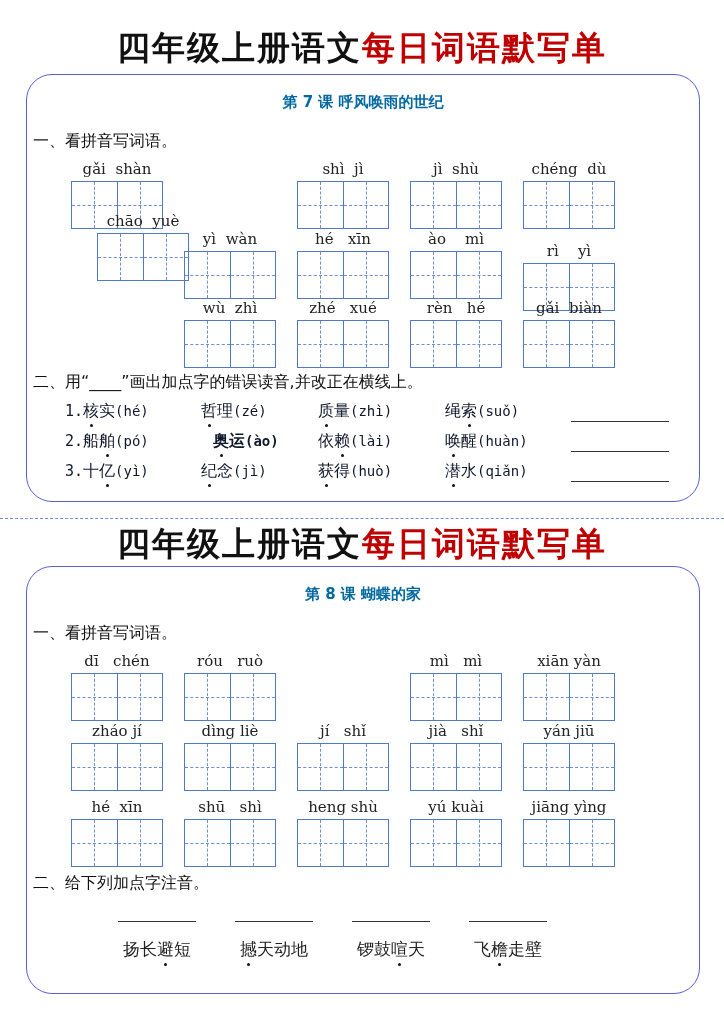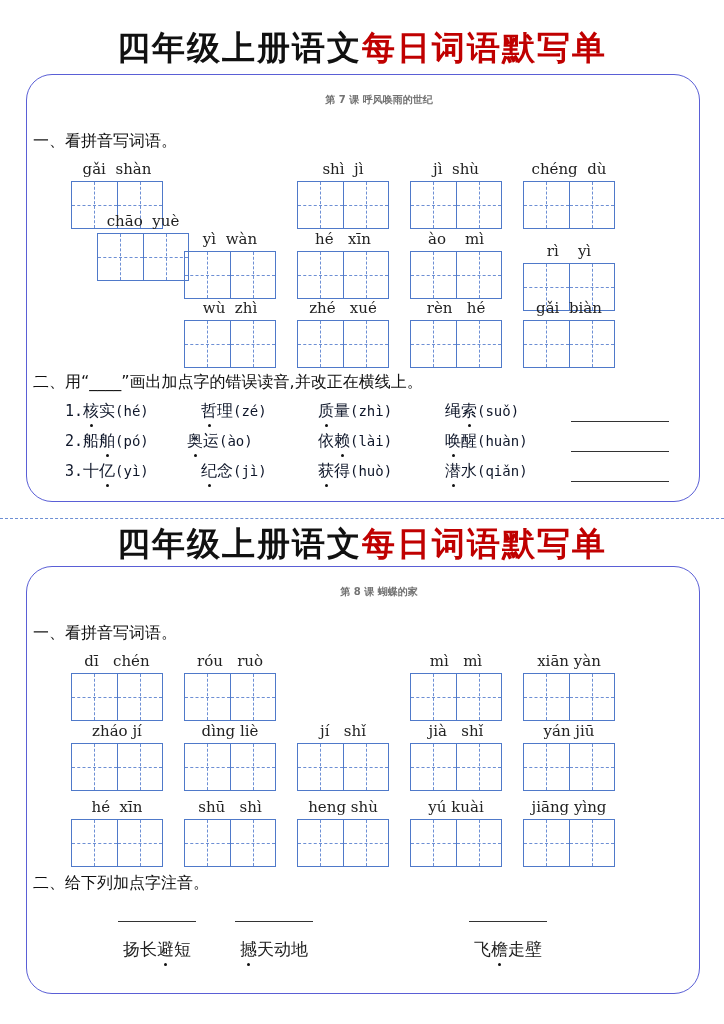--- a/index.html
+++ b/index.html
@@ -13,23 +13,23 @@
   }
   .sheet-title .black { color: #111111; }
   .sheet-title .red { color: #c00000; }
 
   .card {
     position: absolute; left: 26px; width: 674px;
     border: 1.5px solid #5a5fd6; border-radius: 26px;
     background: #ffffff;
   }
   .lesson-title {
-    position: absolute; left: 16px; width: 100%; text-align: center;
+    position: absolute; left: 0; width: 100%; text-align: center;
     font-family: "DejaVu Sans", "Liberation Sans", sans-serif;
-    font-size: 10px; font-weight: bold; color: #737373;
+    font-size: 15px; font-weight: bold; color: #0369a1;
   }
   .section-heading {
     position: absolute; left: 6px;
     font-family: "DejaVu Sans", "Liberation Sans", sans-serif;
     font-size: 16px; color: #111; white-space: nowrap;
   }
 
   .word-cell { position: absolute; width: 92px; }
   .pinyin {
     display: block; width: 92px; text-align: center; height: 20px;
@@ -191,21 +191,21 @@
 
   <div class="qa-row" style="top:326px;">
     <span class="qa-item" style="left:0;"><span class="qa-num">1.</span><span></span><span class="dotted">核</span><span>实</span><span class="py">(hé)</span></span>
     <span class="qa-item" style="left:136px;"><span></span><span class="dotted">哲</span><span>理</span><span class="py">(zé)</span></span>
     <span class="qa-item" style="left:253px;"><span></span><span class="dotted">质</span><span>量</span><span class="py">(zhì)</span></span>
     <span class="qa-item" style="left:380px;"><span>绳</span><span class="dotted">索</span><span></span><span class="py">(suǒ)</span></span>
     <span class="answer-line" style="left:506px; top:20px;"></span>
   </div>
   <div class="qa-row" style="top:356px;">
     <span class="qa-item" style="left:0;"><span class="qa-num">2.</span><span>船</span><span class="dotted">舶</span><span></span><span class="py">(pó)</span></span>
-    <span class="qa-item" style="left:122px;"><span></span><span class="dotted">奥</span><span>运</span><span class="py">(ào)</span></span>
+    <span class="qa-item" style="left:148px;font-weight:bold;"><span></span><span class="dotted">奥</span><span>运</span><span class="py">(ào)</span></span>
     <span class="qa-item" style="left:253px;"><span>依</span><span class="dotted">赖</span><span></span><span class="py">(lài)</span></span>
     <span class="qa-item" style="left:380px;"><span></span><span class="dotted">唤</span><span>醒</span><span class="py">(huàn)</span></span>
     <span class="answer-line" style="left:506px; top:20px;"></span>
   </div>
   <div class="qa-row" style="top:386px;">
     <span class="qa-item" style="left:0;"><span class="qa-num">3.</span><span>十</span><span class="dotted">亿</span><span></span><span class="py">(yì)</span></span>
     <span class="qa-item" style="left:136px;"><span></span><span class="dotted">纪</span><span>念</span><span class="py">(jì)</span></span>
     <span class="qa-item" style="left:253px;"><span></span><span class="dotted">获</span><span>得</span><span class="py">(huò)</span></span>
     <span class="qa-item" style="left:380px;"><span></span><span class="dotted">潜</span><span>水</span><span class="py">(qiǎn)</span></span>
     <span class="answer-line" style="left:506px; top:20px;"></span>
@@ -326,17 +326,21 @@
   <div class="section-heading" style="top:306px;">二、给下列加点字注音。</div>
 
   <div class="idiom-item" style="left:90px; top:354px;">
     <span class="idiom-line"></span>
     <span class="idiom-text"><span>扬长</span><span class="dotted">避</span><span>短</span></span>
   </div>
   <div class="idiom-item" style="left:207px; top:354px;">
     <span class="idiom-line"></span>
     <span class="idiom-text"><span></span><span class="dotted">撼</span><span>天动地</span></span>
   </div>
+  <div class="idiom-item" style="left:324px; top:354px;">
+    <span class="idiom-line"></span>
+    <span class="idiom-text"><span>锣鼓</span><span class="dotted">喧</span><span>天</span></span>
+  </div>
   <div class="idiom-item" style="left:441px; top:354px;">
     <span class="idiom-line"></span>
     <span class="idiom-text"><span>飞</span><span class="dotted">檐</span><span>走壁</span></span>
   </div>
 </div>
 
 </body></html>

